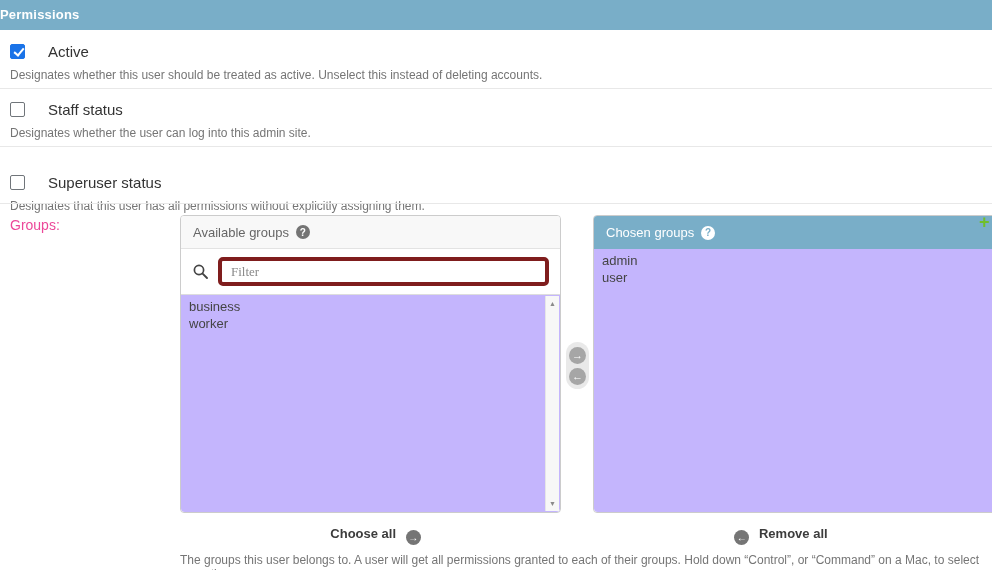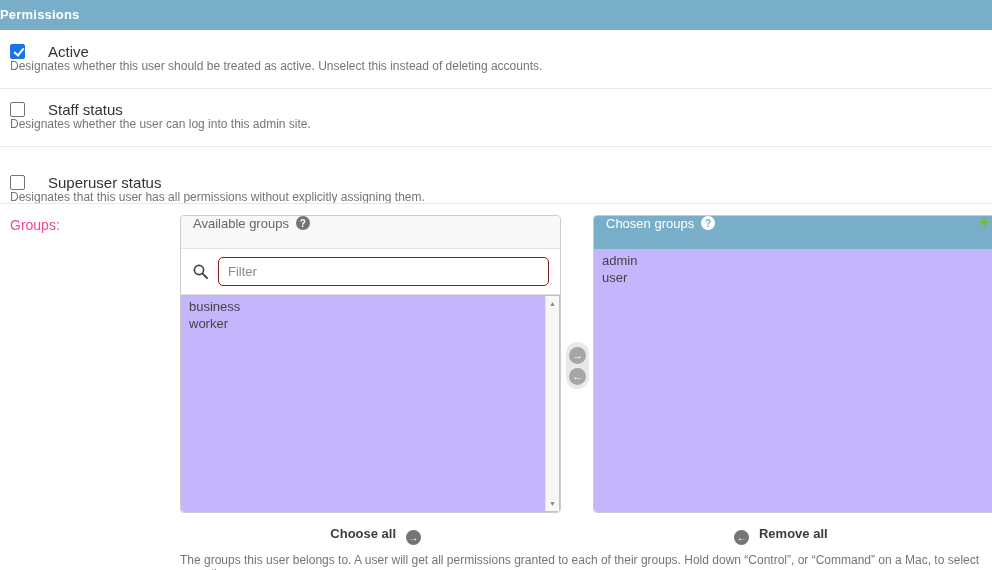--- a/index.html
+++ b/index.html
@@ -16,46 +16,46 @@
   .check-row { position:absolute; left:10px; right:10px; }
   .check-row.r1 { top:43px; } .check-row.r2 { top:101px; } .check-row.r3 { top:174px; }
   .check-line { display:flex; align-items:center; gap:23px; height:16px; }
   .cbx { width:15px; height:15px; border:1px solid #70757a; border-radius:2px;
          background:#fff; position:relative; flex:0 0 15px; }
   .cbx.checked { background:#1a73e8; border-color:#1a73e8; }
   .cbx.checked::after { content:""; position:absolute; left:4.5px; top:1.5px;
          width:4px; height:8px; border-right:2px solid #fff; border-bottom:2px solid #fff;
          transform:rotate(40deg); }
   .check-label { font-size:15px; color:#333; }
-  .help-text { font-size:12px; color:#757575; }
+  .help-text { margin-top:9px; font-size:12px; color:#757575; }
   .divider { position:absolute; left:0; width:992px; height:1px; background:#e8e8e8; }
   .d1{top:88px;} .d2{top:146px;} .d3{top:203px;}
 
   
   .groups-label { position:absolute; left:10px; top:217px; font-size:14px; color:#ec4899; }
 
   .panel { position:absolute; top:215px; height:298px; border:1px solid #ccc;
            border-radius:4px; background:#fff; }
   .panel.available { left:180px; width:381px; }
   .panel.chosen { left:593px; width:456px; }
 
-  .panel-header { height:33px; display:flex; align-items:flex-start; gap:7px;
+  .panel-header { height:33px; display:flex; align-items:center; gap:7px;
     padding:0 12px; font-size:13px; border-radius:3px 3px 0 0; }
   .panel-header.gray { background:#f8f8f8; color:#666; border-bottom:1px solid #e3e3e3; }
   .panel-header.blue { background:#79aec8; color:#fff; }
 
   .qicon { width:14px; height:14px; border-radius:50%; font-size:10px; font-weight:bold;
     display:inline-flex; align-items:center; justify-content:center; flex:0 0 14px; }
   .qicon.dark { background:#747474; color:#fff; }
   .qicon.light { background:#fff; color:#79aec8; }
 
   .filter-row { height:45px; display:flex; align-items:center; gap:9px; padding:0 11px; }
-  .filter-input { flex:1; height:29px; border:1px solid #7f1d1d; border-radius:5px;
+  .filter-input { flex:1; height:29px; border:4px solid #7f1d1d; border-radius:5px;
     padding:0 9px; font-size:13px; color:#333; outline:none;
-    font-family:Liberation Sans, sans-serif; }
+    font-family:Liberation Serif, serif; }
   .filter-input::placeholder { color:#8a8a8a; }
 
   .list-area { position:absolute; left:0; right:0; bottom:0; background:#c4b5fd;
     border-top:1px solid #ddd; border-radius:0 0 4px 4px; overflow:hidden; }
   .panel.available .list-area { top:78px; }
   .panel.chosen .list-area { top:33px; border-top:none; }
   .opt { font-size:13px; color:#444; line-height:17px; padding:0 8px; }
   .list-pad { padding-top:3px; }
 
   .vscroll { position:absolute; top:1px; bottom:1px; right:1px; width:14px;

